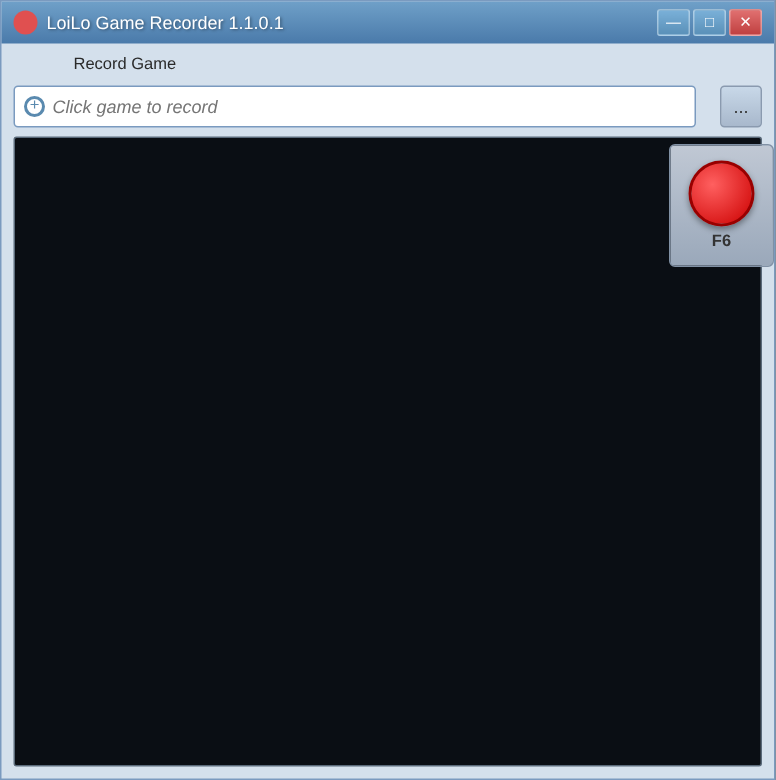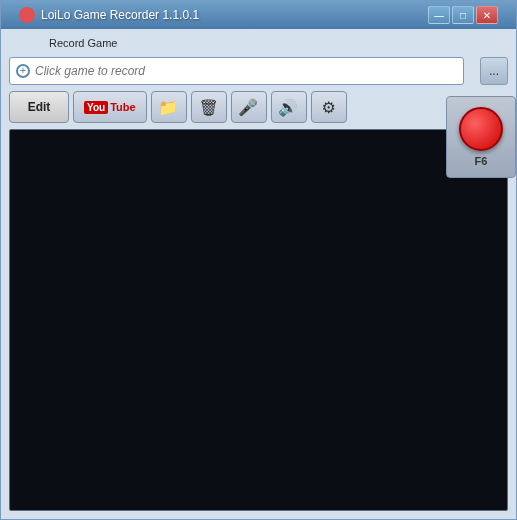--- a/index.html
+++ b/index.html
@@ -22,21 +22,21 @@
       flex-direction: column;
     }
 
     
     .title-bar {
       height: 28px;
       background: linear-gradient(to bottom, #6fa0c8 0%, #4a7aaa 100%);
       display: flex;
       align-items: center;
       justify-content: space-between;
-      padding: 0 18px;
+      padding: 0 8px;
       flex-shrink: 0;
     }
 
     .title-bar-left {
       display: flex;
       align-items: center;
       gap: 6px;
     }
 
     .title-icon {
@@ -289,40 +289,16 @@
         <input class="game-input" type="text" readonly="" placeholder="Click game to record" style="">
       </div>
       <div class="dots-btn">...</div>
 
       <div class="record-btn-container" style="position: absolute; right: 0px; top: 20px; width: 70px; height: 82px; margin-top: 47px;">
         <div class="record-circle"></div>
         <span class="record-key">F6</span>
       </div>
     </div>
 
-    <div class="toolbar-row">
-      <button class="edit-btn">Edit</button>
-
-      <div class="youtube-btn">
-        <span class="yt-red">You</span>
-          <span class="yt-text">Tube</span>
-      </div>
-
-      <div class="icon-btn">
-        <span>📁</span>
-      </div>
-      <div class="icon-btn">
-        <span>🗑</span>
-      </div>
-      <div class="icon-btn">
-        <span>🎤</span>
-      </div>
-      <div class="icon-btn">
-        <span>🔊</span>
-      </div>
-      <div class="icon-btn">
-        <span>⚙</span>
-      </div>
-    </div>
 
     <div class="preview-area"></div>
   </div>
 </div>
 
 </body></html>

